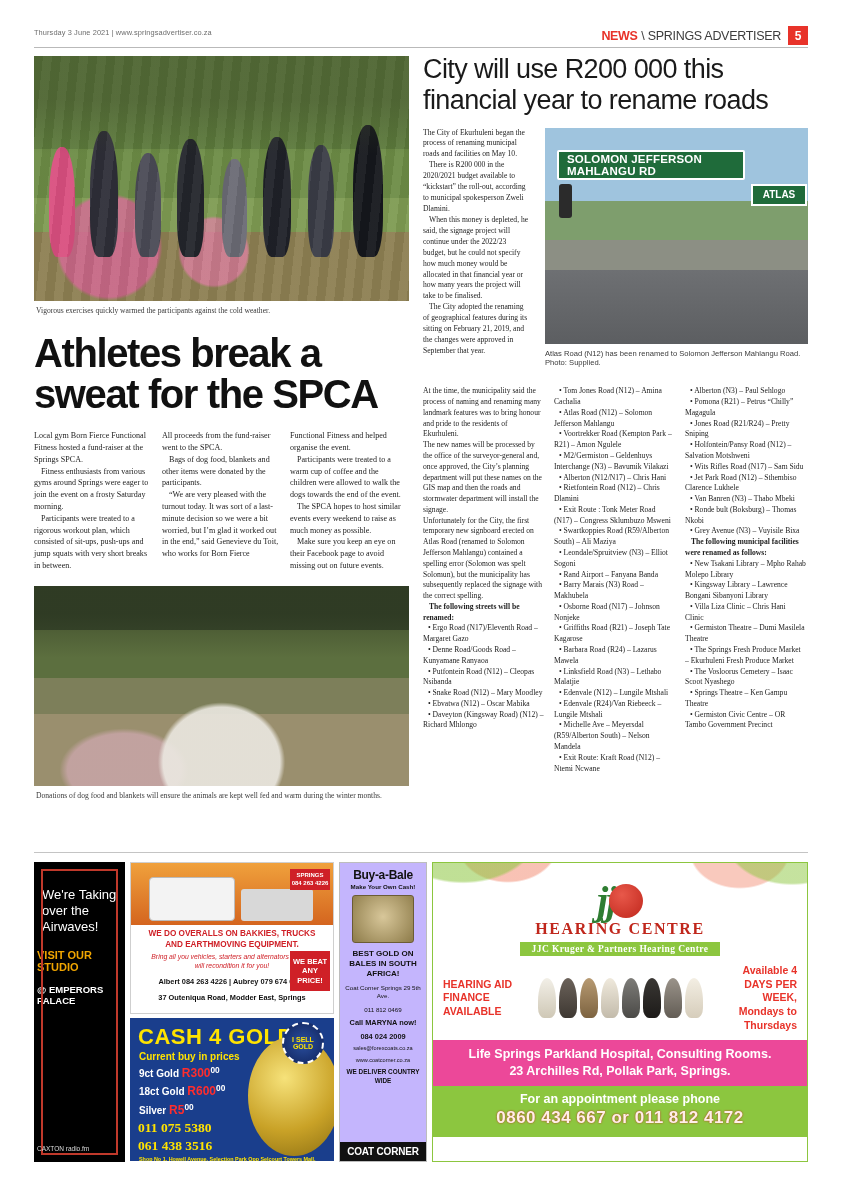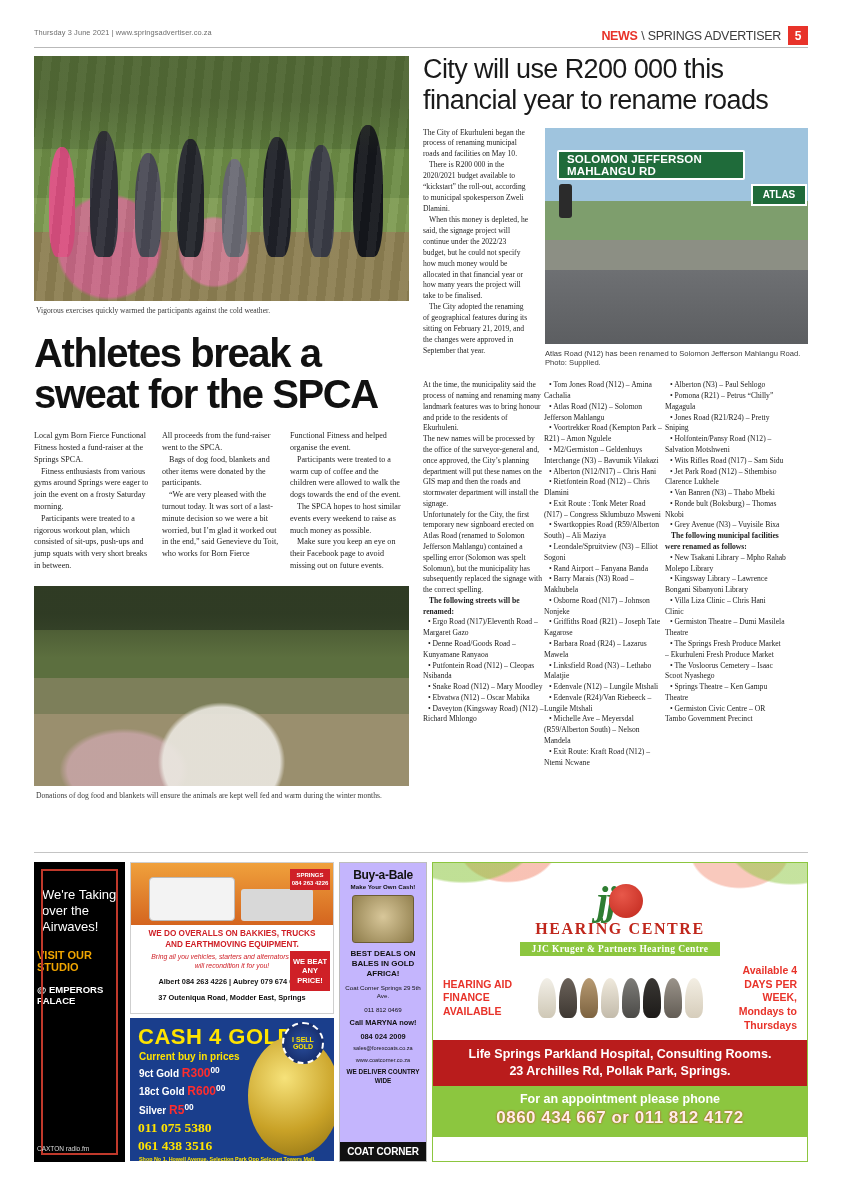--- a/index.html
+++ b/index.html
@@ -132,21 +132,21 @@
   }
   .r-photo::after{
     content:""; position:absolute; left:0; right:0; bottom:0; height:34%;
     background:linear-gradient(#6e7073, #5c5e61);
   }
   .r-cap {
     font-family:"Liberation Sans", sans-serif; font-size:7.6px; color:#3a3a3a;
     line-height:1.3; padding-top:5px;
   }
 
-  .road-cols { margin-top:12px; display:flex; }
+  .road-cols { margin-top:18px; display:flex; gap:10px; }
   .rcol { width:121px; }
   .rcol p {
     font-family:"Liberation Serif", serif; font-size:7.6px; line-height:1.42; color:#1c1c1c;
   }
   .rcol p.bullet { text-indent:5px; }
   .rcol p.lead { font-weight:bold; text-indent:6px; }
 
   
   .ads-rule { position:absolute; left:34px; top:852px; width:774px; height:1.2px; background:#c4c4c4; }
   .ads { position:absolute; left:34px; top:862px; width:774px; height:300px; display:flex; gap:5px; }
@@ -259,21 +259,21 @@
   .ad-hearing .sub { display:inline-block; background:#8cc63f; color:#fff;
     font-family:"Liberation Serif", serif; font-weight:bold; font-size:9.5px;
     padding:2px 12px; margin-top:4px; letter-spacing:.4px; }
   .ad-hearing .mid { position:relative; display:flex; align-items:center;
     justify-content:space-between; padding:8px 10px 0; }
   .ad-hearing .side { font-family:"Liberation Sans", sans-serif; font-weight:bold;
     font-size:10.5px; color:#e8332a; line-height:1.3; width:78px; }
   .ad-hearing .side.r { text-align:right; }
   .ad-hearing .aids { display:flex; gap:3px; align-items:flex-end; }
   .ad-hearing .aid { width:18px; height:40px; border-radius:60% 60% 40% 40%/70% 70% 30% 30%; }
-  .ad-hearing .bar1 { position:relative; background:#b91c1c; color:#fff; text-align:center;
+  .ad-hearing .bar1 { position:relative; background:#ec4899; color:#fff; text-align:center;
     font-family:"Liberation Sans", sans-serif; font-weight:bold; font-size:12.5px;
     padding:6px 4px; line-height:1.35; margin-top:8px; }
   .ad-hearing .bar2 { position:relative; background:#8cc63f; color:#fff; text-align:center;
     font-family:"Liberation Sans", sans-serif; font-weight:bold; font-size:12.5px;
     padding:5px 4px 8px; line-height:1.3; }
   .ad-hearing .bar2 .ph { font-size:17px; color:#fff; text-shadow:0 0 2px #c0271c;
     letter-spacing:.5px; }
   .ad-hearing .bar2 .ph span { color:#ffefe9; }
 </style>
 </head>
@@ -455,21 +455,21 @@
         <div class="ph">011 075 5380</div>
         <div class="ph">061 438 3516</div>
         <div class="addr">Shop No 1, Howell Avenue, Selection Park Opp Selcourt Towers Mall, Springs</div>
       </div>
     </div>
 
     <div class="ad-bale">
       <div class="b1">Buy-a-Bale</div>
       <div class="b2">Make Your Own Cash!</div>
       <div class="img"></div>
-      <div class="b3">BEST DEALS ON BALES IN GOLD AFRICA!</div>
+      <div class="b3">BEST GOLD ON BALES IN SOUTH AFRICA!</div>
       <div class="b4">Coat Corner Springs 29 5th Ave.</div>
       <div class="b4">011 812 0469</div>
       <div class="b5">Call MARYNA now!</div>
       <div class="b5">084 024 2009</div>
       <div class="b6">sales@forexcoats.co.za</div>
       <div class="b6">www.coatcorner.co.za</div>
       <div class="b7">WE DELIVER COUNTRY WIDE</div>
       <div class="strip">COAT CORNER</div>
     </div>
 

